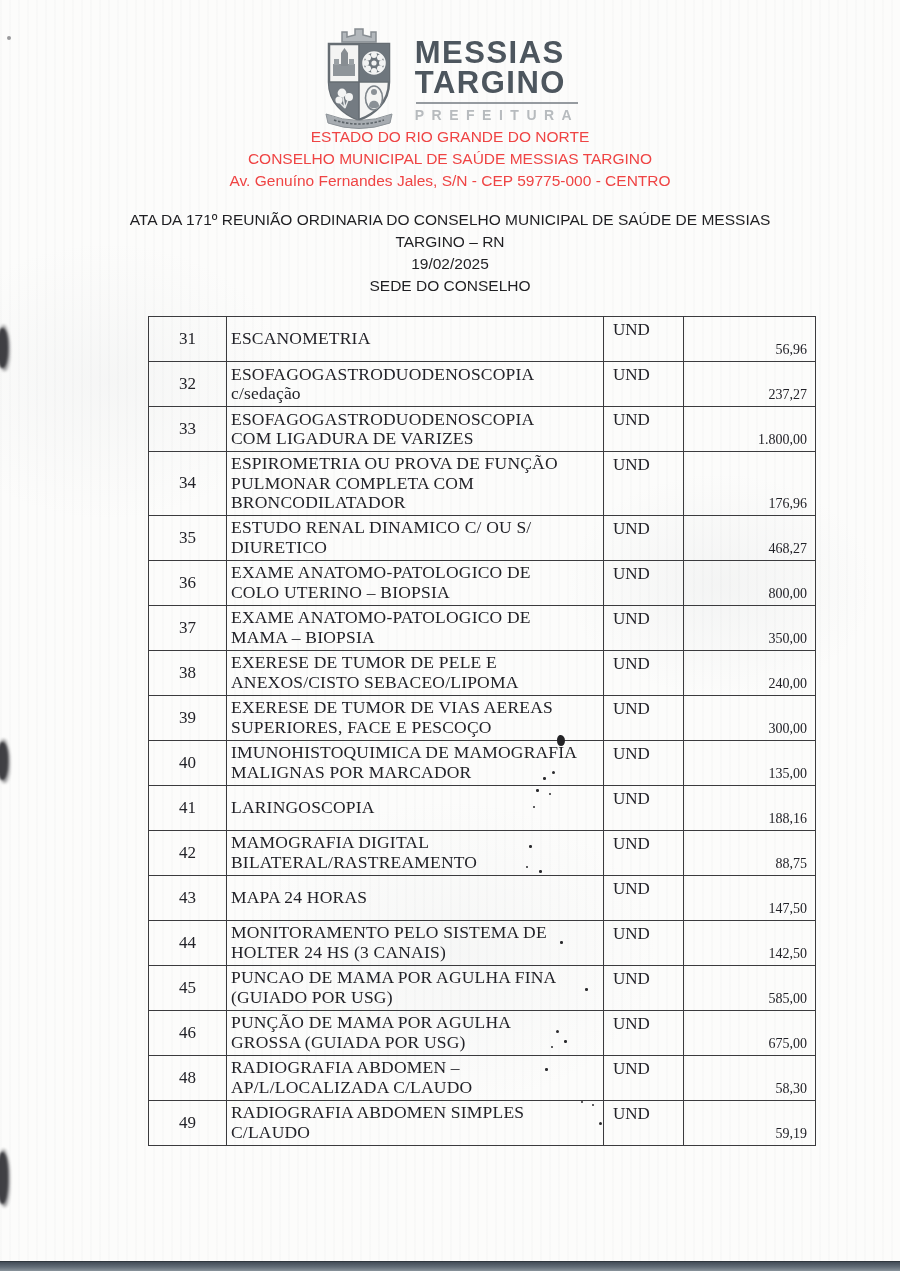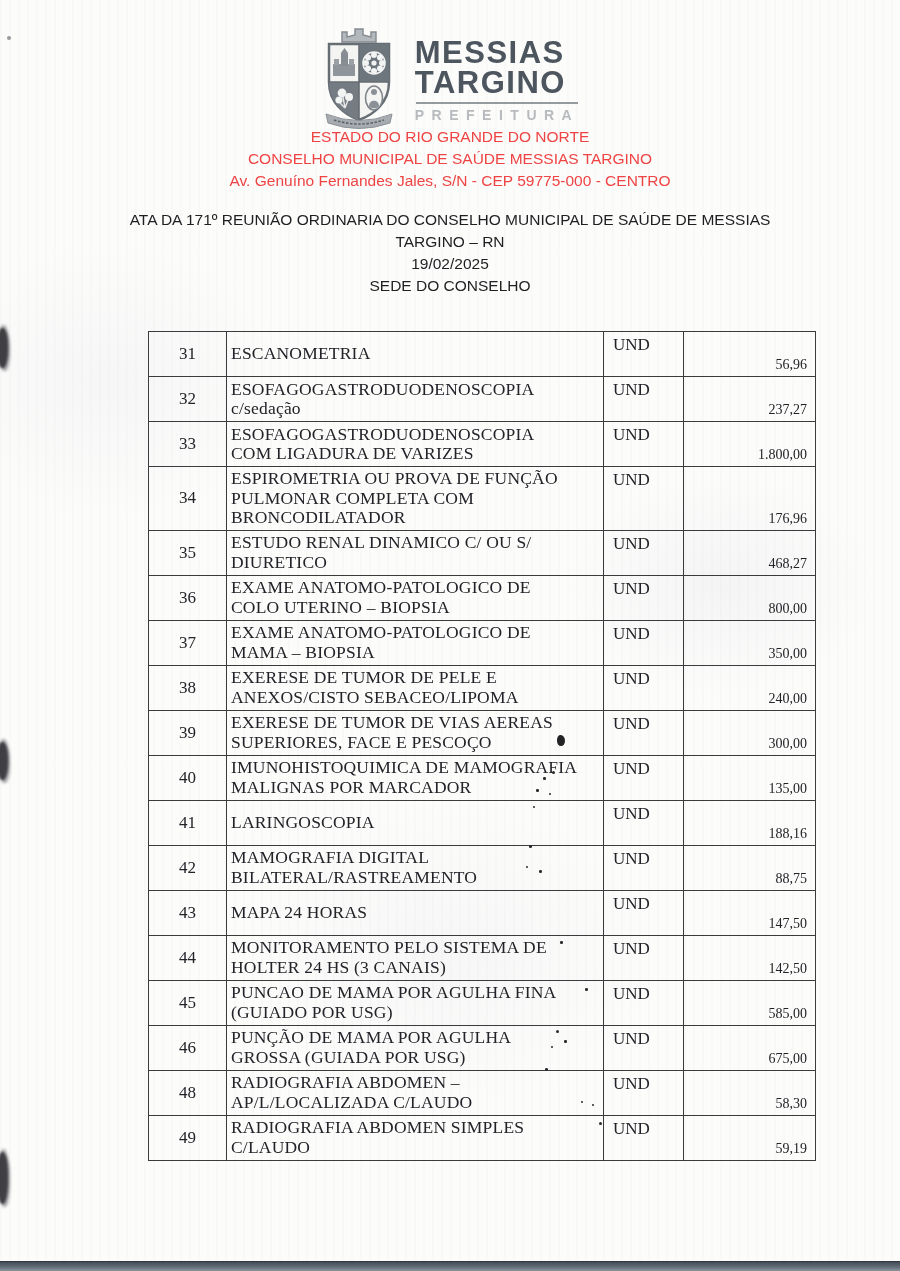--- a/index.html
+++ b/index.html
@@ -25,21 +25,21 @@
   .logo-name{font-weight:bold;font-size:31px;line-height:30px;letter-spacing:1.5px;color:#4d565e;}
   .logo-rule{width:162px;height:2px;background:#747b81;opacity:.75;margin:4px 0 3px 1px;}
   .logo-sub{font-size:14px;letter-spacing:7.5px;color:#b7bbbe;font-weight:bold;}
 
   
   .org-header{position:absolute;top:126px;left:0;width:100%;text-align:center;font-size:15.5px;line-height:22px;color:#ef4444;}
   .title-block{position:absolute;top:209px;left:0;width:100%;text-align:center;font-size:15.5px;line-height:22px;color:#1f1f22;}
 
   
   .doc-table{
-    position:absolute;top:331px;left:148px;
+    position:absolute;top:316px;left:148px;
     border-collapse:collapse;table-layout:fixed;width:638px;
     font-family:"Liberation Serif",serif;font-size:17.5px;color:#222228;
   }
   .doc-table td{border:1.6px solid #3b3b3e;padding:0;}
   .doc-table tr{height:45px;}
   td.c-num{width:77px;text-align:center;vertical-align:middle;font-size:17px;}
   td.c-desc{width:368px;vertical-align:middle;padding:2px 4px 2px 4px;line-height:19.5px;letter-spacing:.2px;}
   td.c-unit{width:70px;vertical-align:top;padding:3px 0 0 9px;font-size:17px;}
   td.c-val{width:123px;vertical-align:bottom;text-align:right;padding:0 8px 3px 0;font-size:14px;}
 

